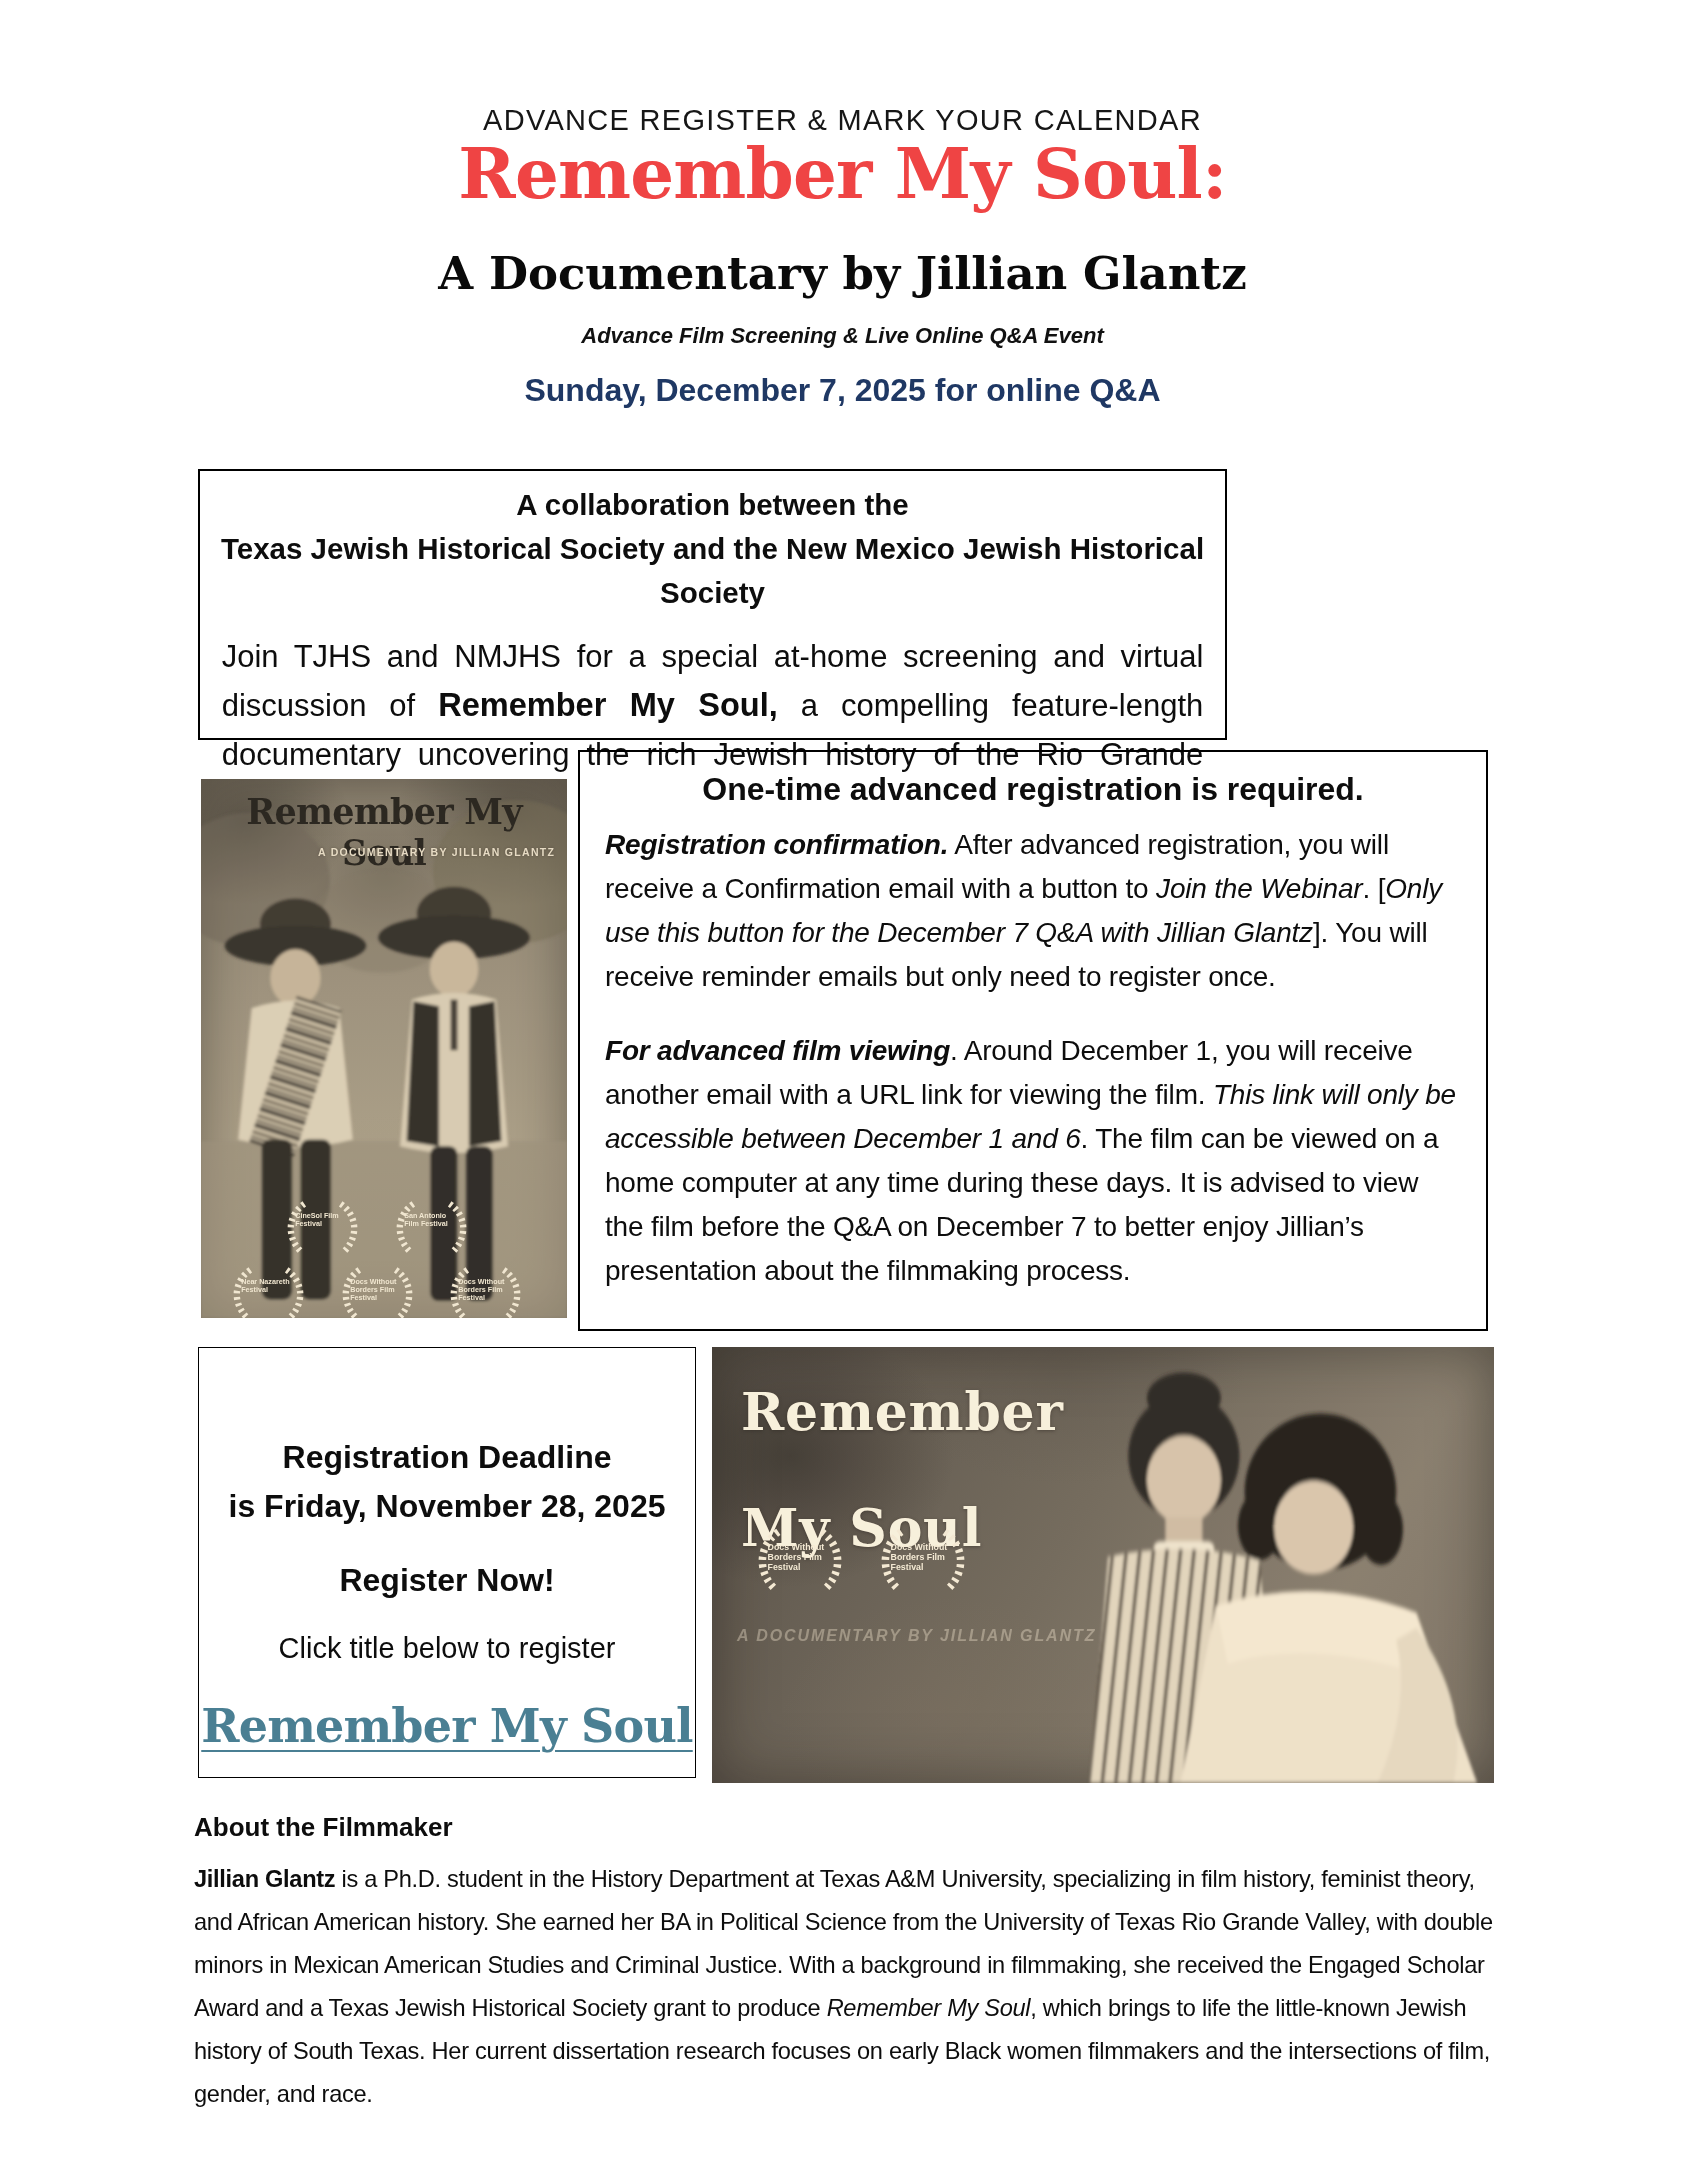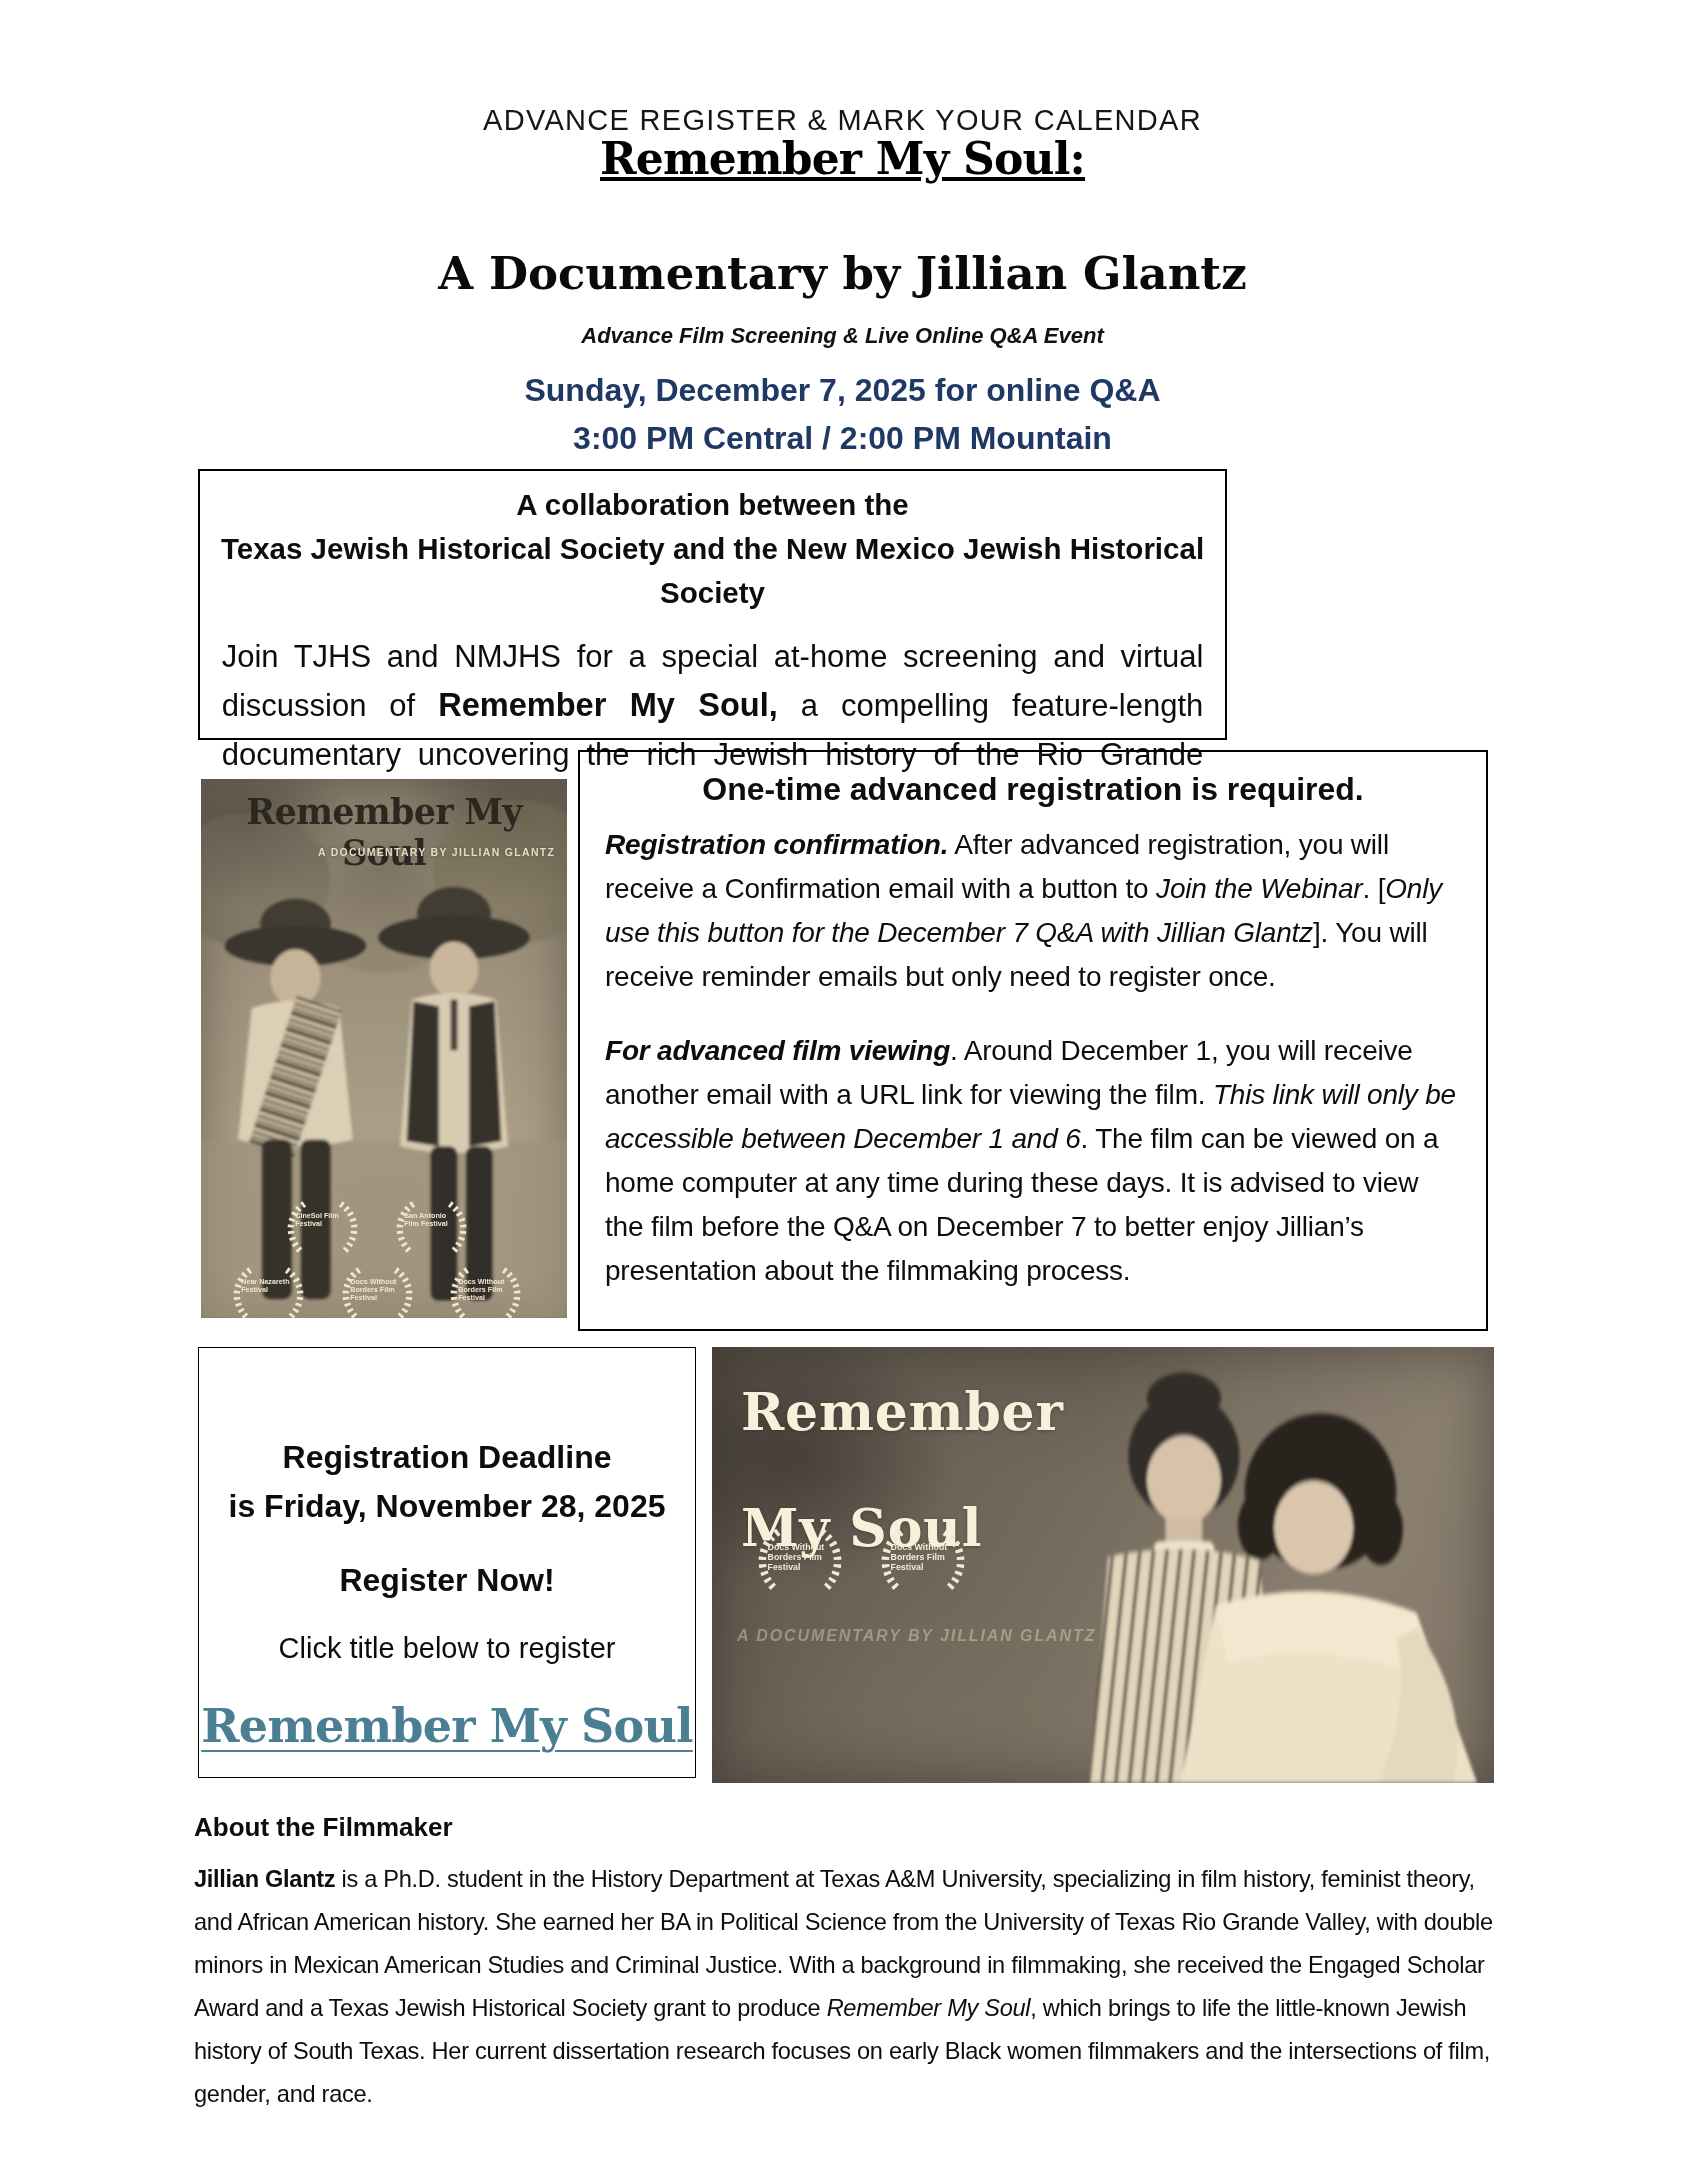--- a/index.html
+++ b/index.html
@@ -5,21 +5,21 @@
   html,body{margin:0;padding:0;background:#ffffff;}
   .page{
     position:relative; width:1685px; height:2183px; background:#ffffff;
     font-family:"Liberation Sans", sans-serif; color:#0d0d0d; overflow:hidden;
   }
   .abs{position:absolute;}
   .centerline{left:0;right:0;text-align:center;}
 
   
   #kicker{top:104px;font-size:29px;letter-spacing:1.3px;color:#161616;}
-  #title{top:133px;font-family:"DejaVu Serif",serif;font-weight:700;font-size:44px;color:#000000;letter-spacing:-0.8px;text-decoration:underline;}
+  #title{top:133px;font-family:"DejaVu Serif",serif;font-weight:700;font-size:69px;color:#ef4444;letter-spacing:-0.8px;}
   #subtitle{top:247px;font-family:"DejaVu Serif",serif;font-weight:700;font-size:45px;color:#0a0a0a;}
   #eventline{top:323px;font-size:22px;font-weight:700;font-style:italic;color:#111;}
   #dateline{top:372px;font-size:32px;font-weight:600;color:var(--navy);}
   #timeline{top:420px;font-size:32px;font-weight:600;color:var(--navy);}
 
   
   #box1{left:198px;top:469px;width:1029px;height:271px;border:2.5px solid #000;box-sizing:border-box;padding:11.8px 20px 0 20px;}
   .box1-h{text-align:center;font-weight:700;font-size:29.5px;line-height:44px;}
   .box1-p{margin:17px 1.7px 0 1.7px;font-size:31px;line-height:49px;text-align:justify;}
 
@@ -90,21 +90,20 @@
 </head>
 <body>
 
 <div class="page">
 
   <div class="abs centerline" id="kicker">ADVANCE REGISTER &amp; MARK YOUR CALENDAR</div>
   <div class="abs centerline" id="title">Remember My Soul:</div>
   <div class="abs centerline" id="subtitle">A Documentary by Jillian Glantz</div>
   <div class="abs centerline" id="eventline">Advance Film Screening &amp; Live Online Q&amp;A Event</div>
   <div class="abs centerline" id="dateline">Sunday, December 7, 2025 for online Q&amp;A</div>
-  <div class="abs centerline" id="timeline">3:00 PM Central / 2:00 PM Mountain</div>
 
   <div class="abs" id="box1">
     <div class="box1-h">A collaboration between the</div>
     <div class="box1-h">Texas Jewish Historical Society and the New Mexico Jewish Historical Society</div>
     <p class="box1-p"><span class="seg-plain">Join TJHS and NMJHS for a special at-home screening and virtual discussion of </span><span class="seg-deco">Remember My Soul,</span><span class="seg-plain"> a compelling feature-length documentary uncovering the rich Jewish history of the Rio Grande Valley and South Texas.</span></p>
   </div>
 
   <div class="abs" id="posterL">
     <svg class="scene" viewBox="0 0 434 640" preserveAspectRatio="none">
       <defs>

